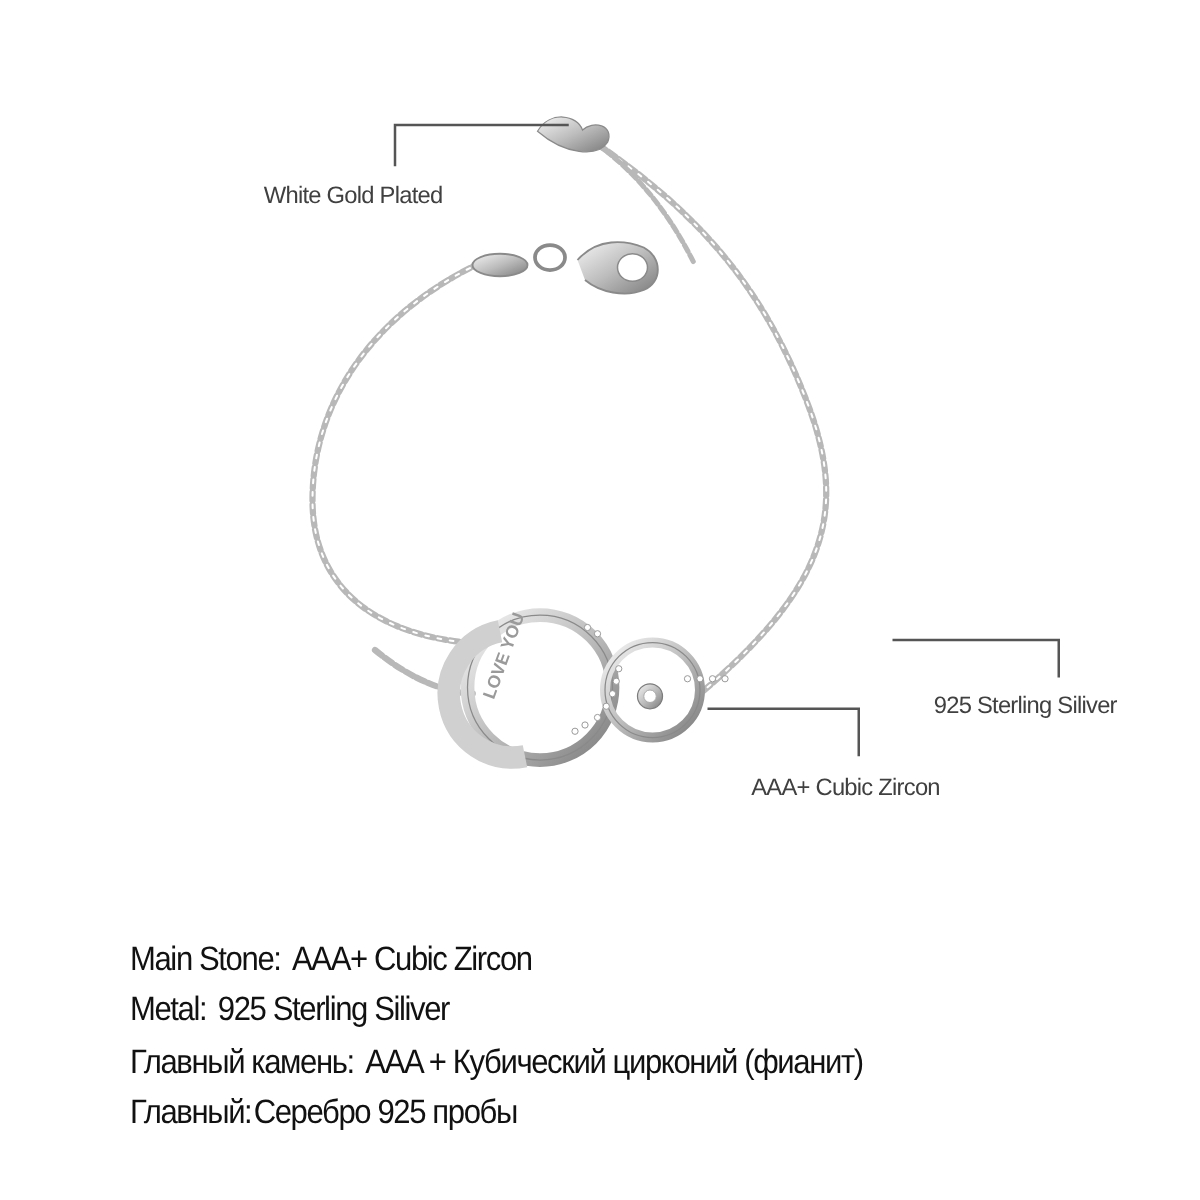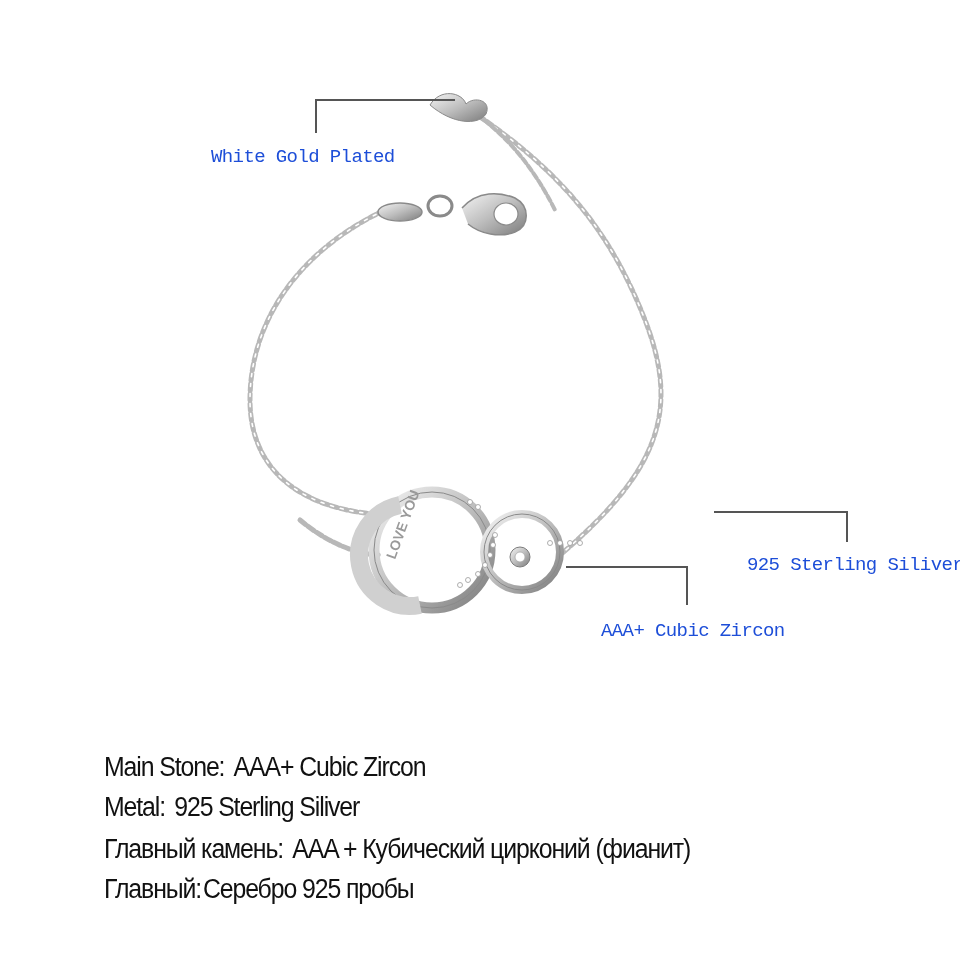--- a/index.html
+++ b/index.html
@@ -10,23 +10,22 @@
     background: #ffffff;
     overflow: hidden;
     font-family: "Liberation Sans", sans-serif;
     color: #111111;
   }
   .art { position: absolute; left: 0; top: 0; width: 960px; height: 960px; }
   .callout-label {
     position: absolute;
     font-size: 19px;
     letter-spacing: -0.6px;
-    color: #1d4ed8;
+    color: #404040;
     white-space: nowrap;
-    font-family: Liberation Mono, monospace;
   }
   .spec-line {
     position: absolute;
     left: 104px;
     font-size: 27px;
     letter-spacing: -1.2px;
     color: #111111;
     white-space: nowrap;
     transform: scaleX(0.92);
     transform-origin: left center;

